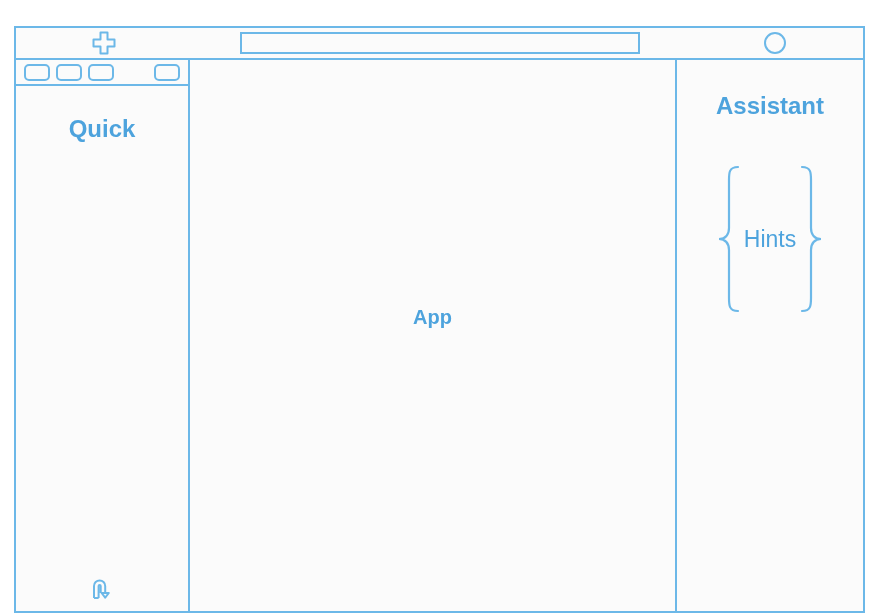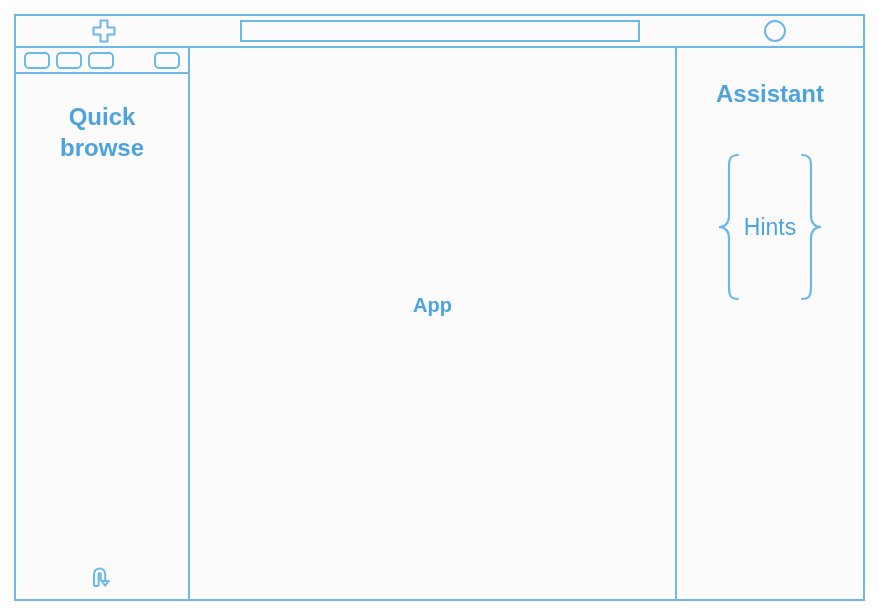--- a/index.html
+++ b/index.html
@@ -15,21 +15,21 @@
   body{
     width:879px;height:616px;
     background:var(--page);
     font-family:"Liberation Sans","DejaVu Sans",sans-serif;
     overflow:hidden;
   }
 
   
   .window{
     position:absolute;
-    left:14px; top:14px;
+    left:14px; top:26px;
     width:851px; height:587px;
     background:var(--paper);
   }
 
   
   .header{
     position:absolute;
     left:0; top:0;
     width:851px; height:34px;
     border:2px solid var(--stroke);
@@ -239,21 +239,20 @@
         <span class="tab-chip"></span>
         <span class="tab-chip"></span>
         <span class="tab-chip"></span>
         <span class="tabstrip-spacer"></span>
         <span class="tab-chip"></span>
       </div>
 
       <div class="sidebar-body">
         <div class="sidebar-title">
           <div>Quick</div>
-          <div>browse</div>
         </div>
 
         <div class="sidebar-footer">
           <span class="uturn-icon">
             <svg viewBox="0 0 30 30" width="30" height="30" aria-hidden="true">
               <path d="M7 25 V13 a5.6 5.6 0 0 1 11.2 0 V20" fill="none" stroke="#6cb8e8" stroke-width="2" stroke-linecap="butt"></path>
               <path d="M11.6 25 V13 a1 1 0 0 1 2.1 0 V20" fill="none" stroke="#6cb8e8" stroke-width="2" stroke-linecap="butt"></path>
               <path d="M7 25 h4.6" fill="none" stroke="#6cb8e8" stroke-width="2"></path>
               <path d="M14.6 20 h7.2 l-3.6 4.6 z" fill="none" stroke="#6cb8e8" stroke-width="2" stroke-linejoin="round"></path>
             </svg>

